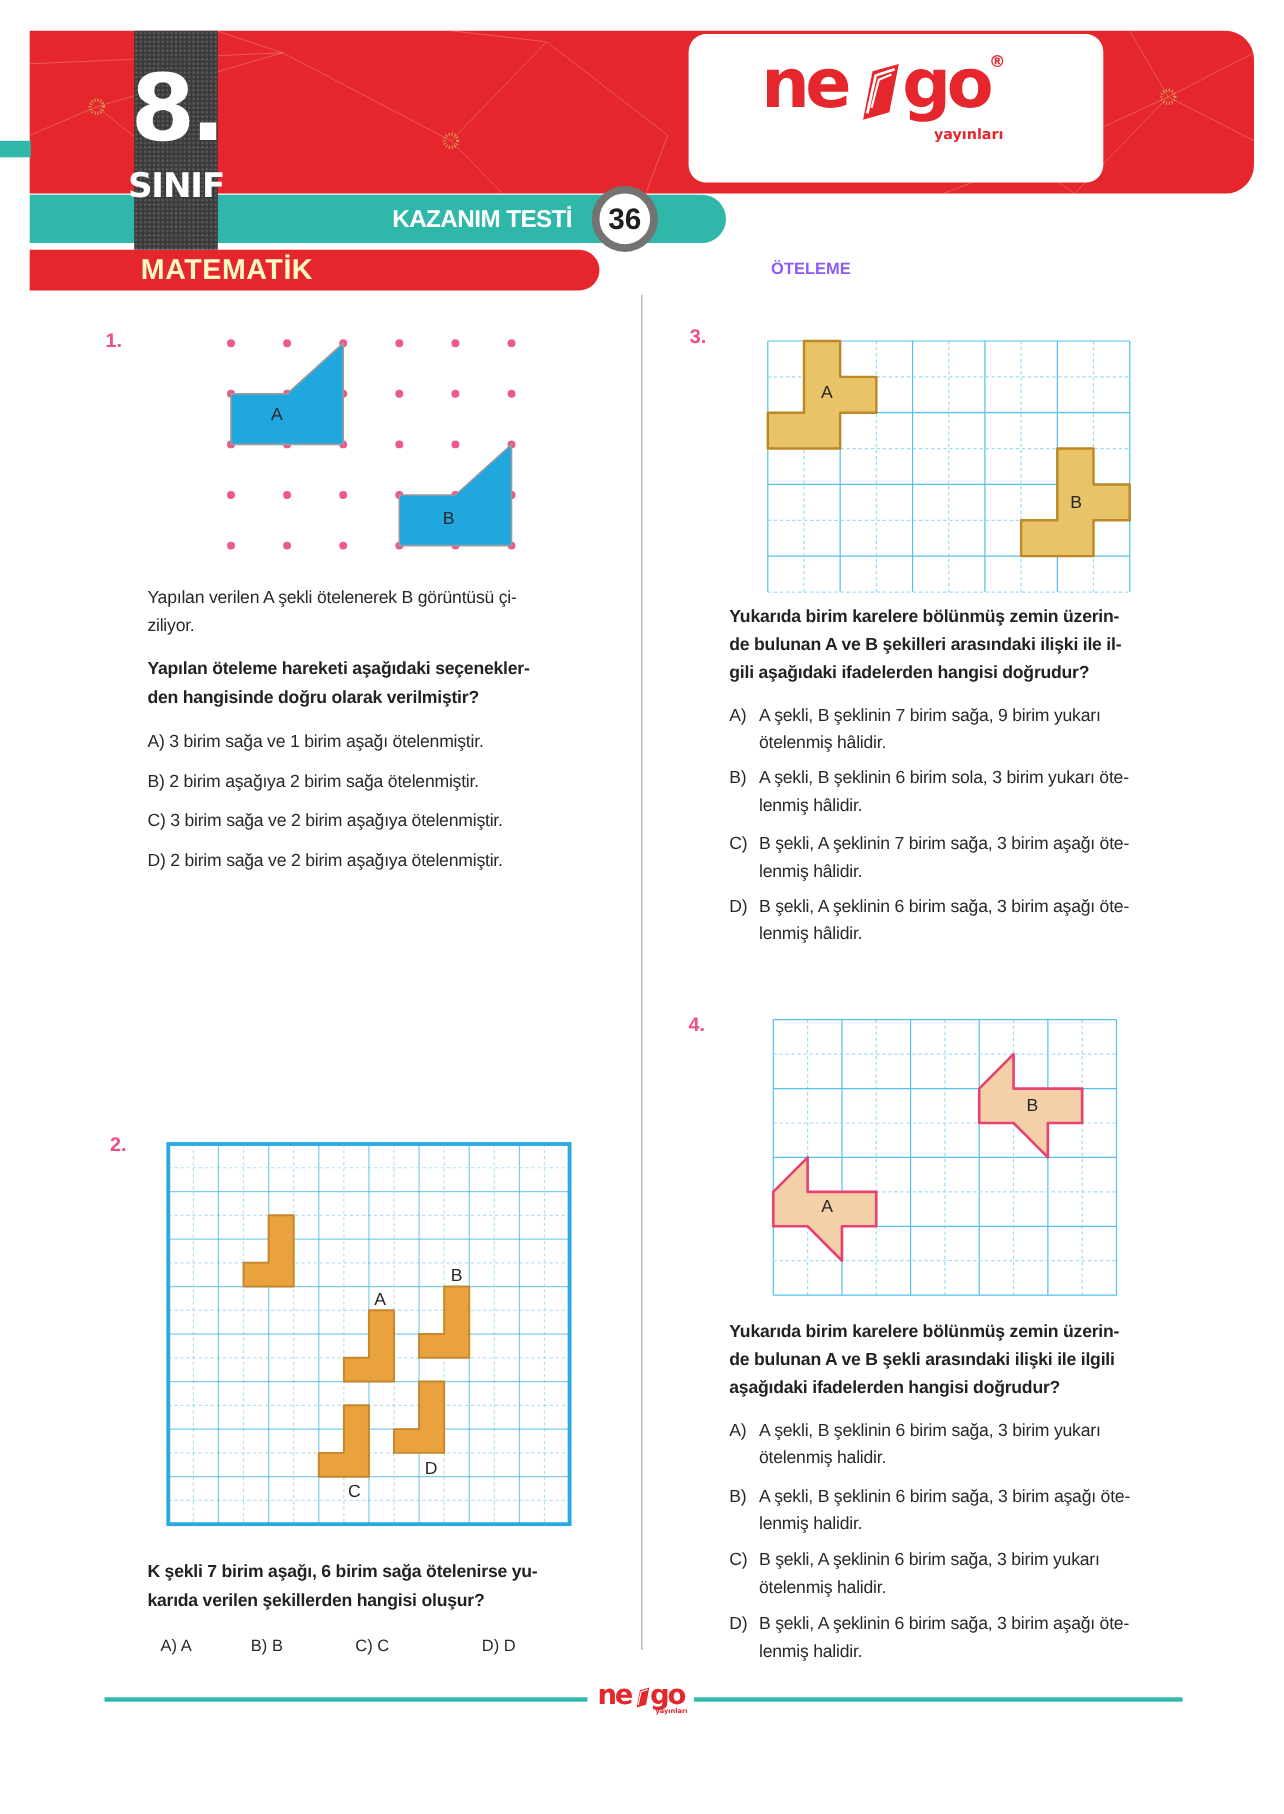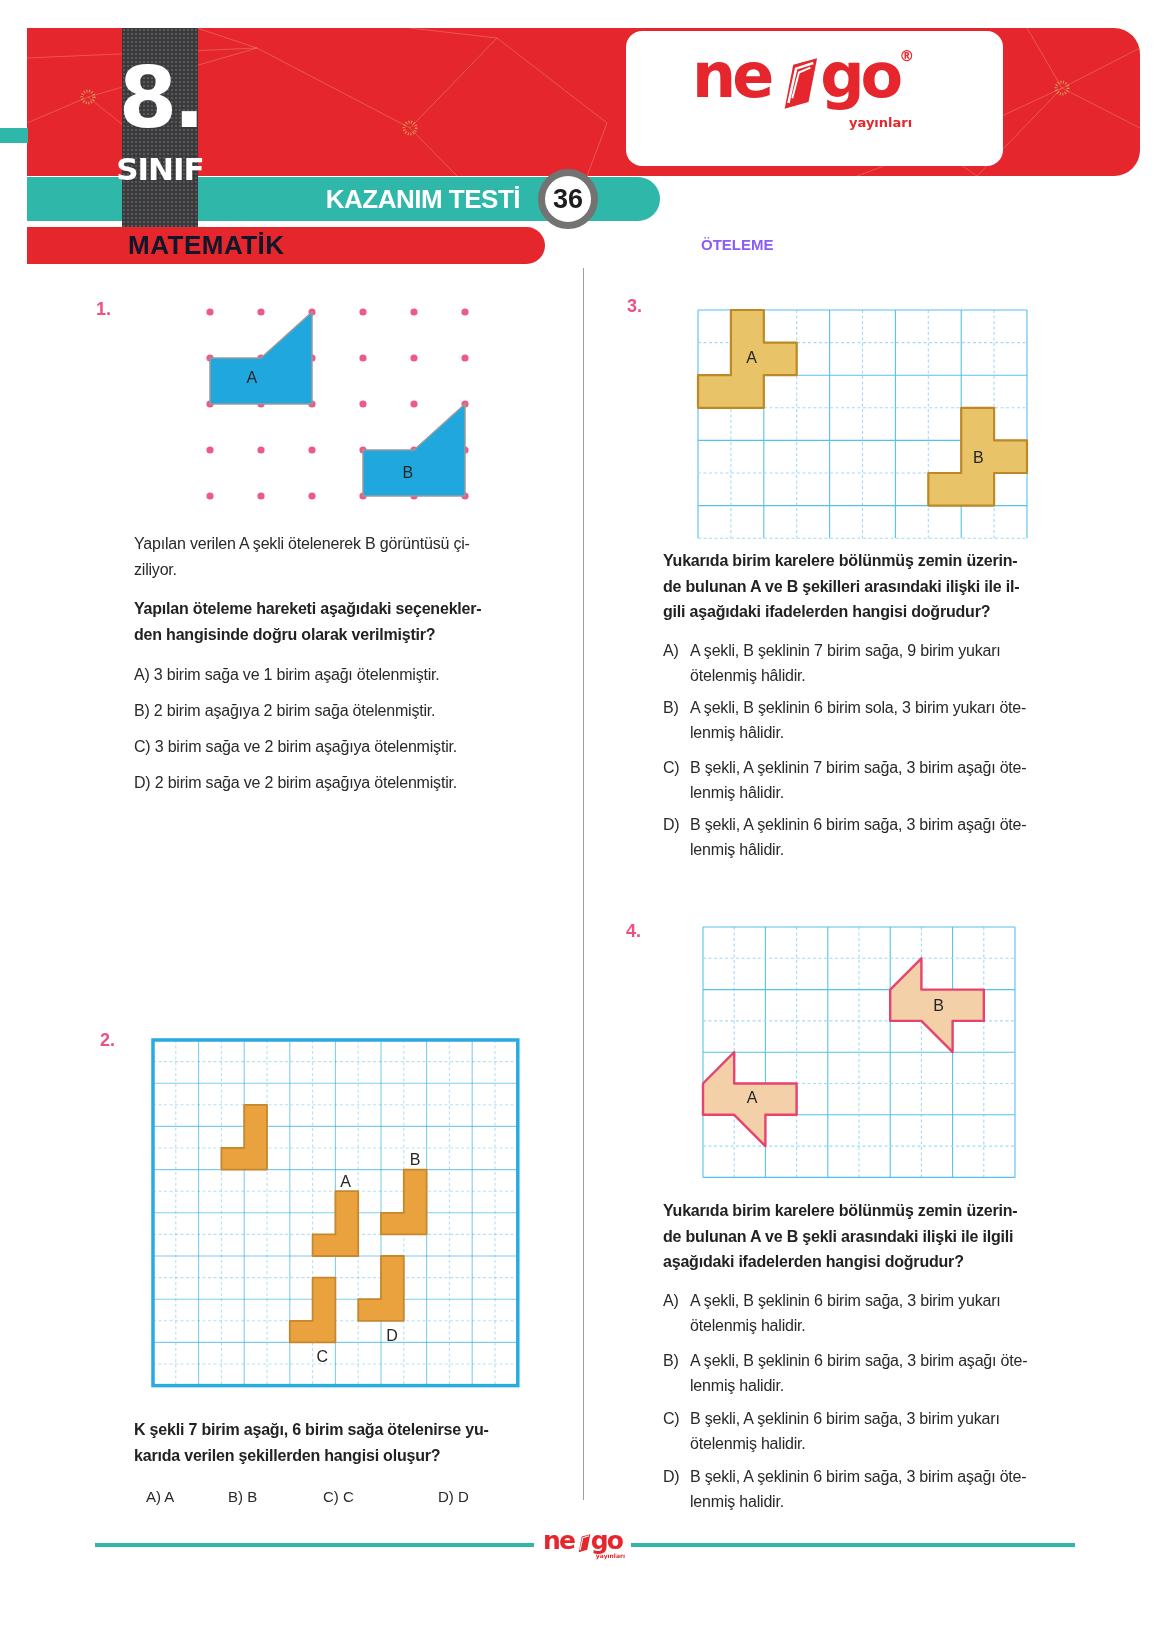--- a/index.html
+++ b/index.html
@@ -17,27 +17,27 @@
   .brand-book{margin:12px 1px 0 7px;}
   .brand-reg{font-size:15px;margin-top:4px;}
   .brand-tagline{position:absolute;right:2px;top:72px;font-size:13px;font-weight:bold;}
   .grade-badge{position:absolute;left:122px;top:28px;width:76px;height:199px;background:#3a393b;
       background-image:radial-gradient(rgba(255,255,255,0.16) 1px,transparent 1.3px);background-size:4px 4px;
       display:flex;flex-direction:column;align-items:center;padding-top:22px;box-sizing:border-box;z-index:4;}
   .grade-number{color:#fff;font-family:"DejaVu Sans",sans-serif;font-weight:bold;font-size:84px;line-height:96px;letter-spacing:-4px;}
   .grade-label{color:#fff;font-family:"DejaVu Sans",sans-serif;font-weight:bold;font-size:31px;line-height:34px;margin-top:6px;letter-spacing:-1px;}
   .teal-bar{position:absolute;left:27px;top:177px;width:633px;height:44px;background:#2fb7a9;border-radius:0 22px 22px 0;}
   .kazanim{position:absolute;left:0;top:0;width:493px;height:44px;display:flex;align-items:center;justify-content:flex-end;
-           color:#fff;font-weight:bold;font-size:26px;letter-spacing:-0.5px;font-family:"Liberation Sans",sans-serif;}
+           color:#fff;font-weight:bold;font-size:22px;letter-spacing:-0.5px;font-family:"Liberation Sans",sans-serif;}
   .badge36{position:absolute;left:538px;top:169px;width:60px;height:60px;border-radius:50%;background:#fff;
            border:7px solid #737373;box-sizing:border-box;z-index:5;display:flex;align-items:center;justify-content:center;
            font-weight:bold;font-size:27px;color:#1d1d1f;}
   .matematik-banner{position:absolute;left:27px;top:227px;width:518px;height:37px;background:#e5262c;
            border-radius:0 19px 19px 0;display:flex;align-items:center;z-index:3;}
-  .matematik-banner span{margin-left:101px;color:#0f172a;font-weight:bold;font-size:26px;letter-spacing:0.5px;}
+  .matematik-banner span{margin-left:101px;color:#fef9c3;font-weight:bold;font-size:26px;letter-spacing:0.5px;}
   .topic{position:absolute;left:701px;top:236px;width:180px;text-align:left;font-weight:bold;font-size:15px;color:#8b5cf6;}
   
   .divider{position:absolute;left:583px;top:268px;width:1px;height:1232px;background:#9e9e9e;}
   .qnum{position:absolute;font-weight:bold;font-size:18px;color:#ee5080;}
   #qnum1{left:96px;top:299px;} #qnum2{left:100px;top:1030px;}
   #qnum3{left:627px;top:296px;} #qnum4{left:626px;top:921px;}
   .stem{position:absolute;font-size:16px;line-height:25.5px;letter-spacing:-0.2px;white-space:pre;}
   .bold{font-weight:bold;color:#222;}
   #q1-stem1{left:134px;top:531px;} #q1-stem2{left:134px;top:596px;}
   .q1opt{position:absolute;left:134px;font-size:16px;letter-spacing:-0.2px;white-space:pre;}

